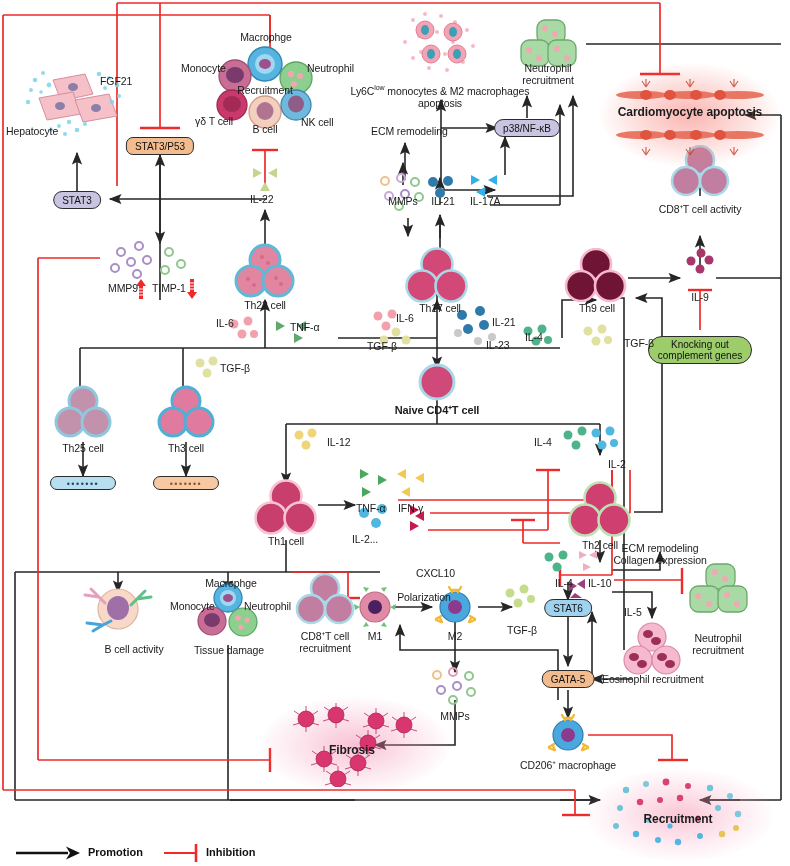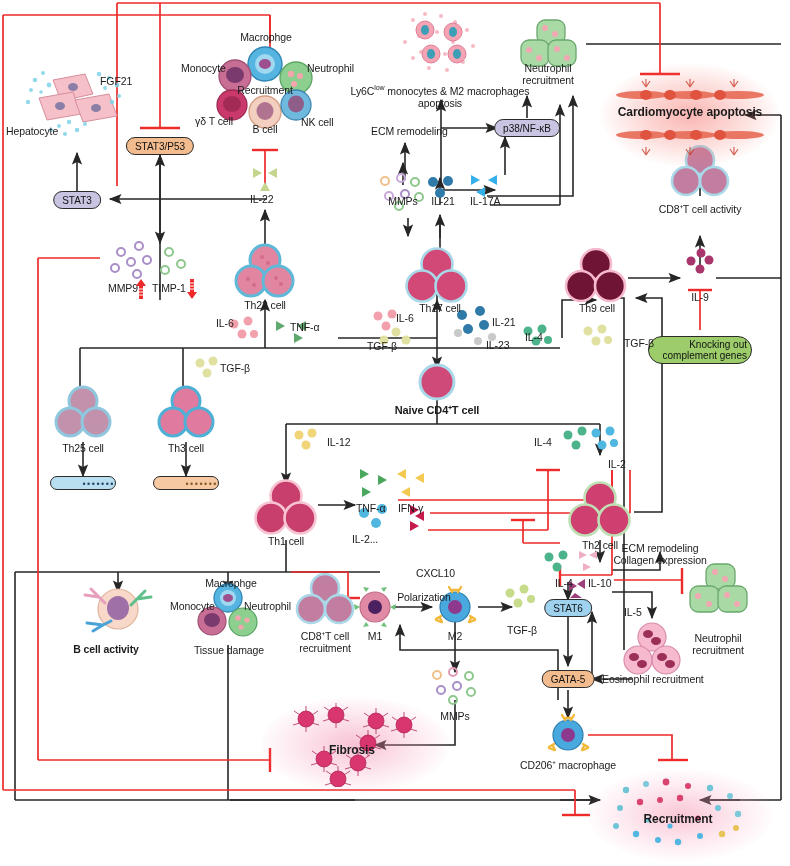--- a/index.html
+++ b/index.html
@@ -32,21 +32,21 @@
   .lbl.two { line-height: 1.15; white-space: normal; text-align: center; }
 
   
   .pill {
     position: absolute;
     transform: translate(-50%, -50%);
     border-radius: 999px;
     border: 1px solid #2b2b2b;
     font-size: 10px;
     padding: 2.5px 8px;
-    text-align: right;
+    text-align: center;
     white-space: nowrap;
     color: #111;
     line-height: 1.1;
   }
   .pill.purple { background: #c9c4e2; }
   .pill.tan    { background: #f2bc8e; }
   .pill.blue   { background: #9fd2ee; }
   .pill.green  { background: #9ccd6a; white-space: normal; width: 104px; padding: 2px 4px; }
   .pill.dotted-blue  { background: #b8dff0; width: 66px; height: 14px; padding: 0; }
   .pill.dotted-orange{ background: #f6c9a3; width: 66px; height: 14px; padding: 0; }
@@ -911,21 +911,21 @@
     <svg width="42" height="30" viewBox="0 0 42 30">
       <g fill="#34b0e8">
         <path d="M8 4 l9 5 l-9 5 z"></path>
           <path d="M34 4 l-9 5 l9 5 z"></path>
           <path d="M22 16 l-9 5 l9 5 z"></path>
       </g>
     </svg>
   </div>
 
   <div class="pill purple" style="left:77px; top:200px;">STAT3</div>
-  <div class="pill tan" style="left:160px; top:146px;">STAT3/P53</div>
+  <div class="pill tan" style="left:160px; top:146px;border-radius:7px;">STAT3/P53</div>
   <div class="pill purple" style="left:527px; top:128px;">p38/NF-κB</div>
   <div class="pill blue" style="left:568px; top:608px;">STAT6</div>
   <div class="pill tan" style="left:568px; top:679px;">GATA-5</div>
   <div class="pill green" style="left:700px; top:350px;">
     <span>Knocking out</span><br>
     <span>complement genes</span>
   </div>
   <div class="pill dotted-blue" style="left:83px; top:483px;">
     <span class="dots">•••••••</span>
   </div>
@@ -1007,21 +1007,21 @@
   <div class="lbl ctr" style="left:286px; top:536px;">Th1 cell</div>
   <div class="lbl" style="left:356px; top:503px;">TNF-α</div>
   <div class="lbl" style="left:398px; top:503px;">IFN-γ</div>
   <div class="lbl" style="left:352px; top:534px;">IL-2...</div>
   <div class="lbl" style="left:416px; top:534px;margin-top:34px;">CXCL10</div>
 
   <div class="lbl" style="left:534px; top:437px;">IL-4</div>
   <div class="lbl" style="left:608px; top:459px;">IL-2</div>
   <div class="lbl ctr" style="left:600px; top:540px;">Th2 cell</div>
 
-  <div class="lbl ctr" style="left:106px; top:644px;font-weight:bold;">B cell activity</div>
+  <div class="lbl ctr" style="left:134px; top:644px;">B cell activity</div>
   <div class="lbl ctr" style="left:231px; top:578px;">Macrophge</div>
   <div class="lbl" style="left:170px; top:601px;">Monocyte</div>
   <div class="lbl" style="left:244px; top:601px;">Neutrophil</div>
   <div class="lbl ctr" style="left:229px; top:645px;">Tissue damage</div>
 
   <div class="lbl ctr two" style="left:325px; top:630px; width:76px;">
     <span>CD8⁺T cell</span><br>
     <span>recruitment</span>
   </div>
 
@@ -1043,14 +1043,28 @@
     <span>recruitment</span>
   </div>
 
   <div class="lbl" style="left:602px; top:674px;">Eosinophil recruitment</div>
   <div class="lbl ctr" style="left:455px; top:711px;">MMPs</div>
   <div class="lbl ctr" style="left:568px; top:760px;">CD206⁺ macrophage</div>
 
   <div class="lbl ctr big" style="left:352px; top:744px;">Fibrosis</div>
   <div class="lbl ctr big" style="left:678px; top:813px;">Recruitment</div>
 
+  <div id="legend">
+    <svg width="360" height="22" viewBox="0 0 360 22">
+      <g>
+        <path d="M2,11 L54,11" stroke="#111" stroke-width="2.4" fill="none"></path>
+        <path d="M52,4.5 L66,11 L52,17.5 L56,11 Z" fill="#111"></path>
+      </g>
+      <g>
+        <path d="M150,11 L182,11" stroke="#ee2a2a" stroke-width="2"></path>
+        <path d="M182,2 L182,20" stroke="#ee2a2a" stroke-width="2.6"></path>
+      </g>
+    </svg>
+    <div class="legitem" style="left:74px; top:4px;">Promotion</div>
+    <div class="legitem" style="left:192px; top:4px;">Inhibition</div>
+  </div>
 
 </div>
 
 </body></html>

